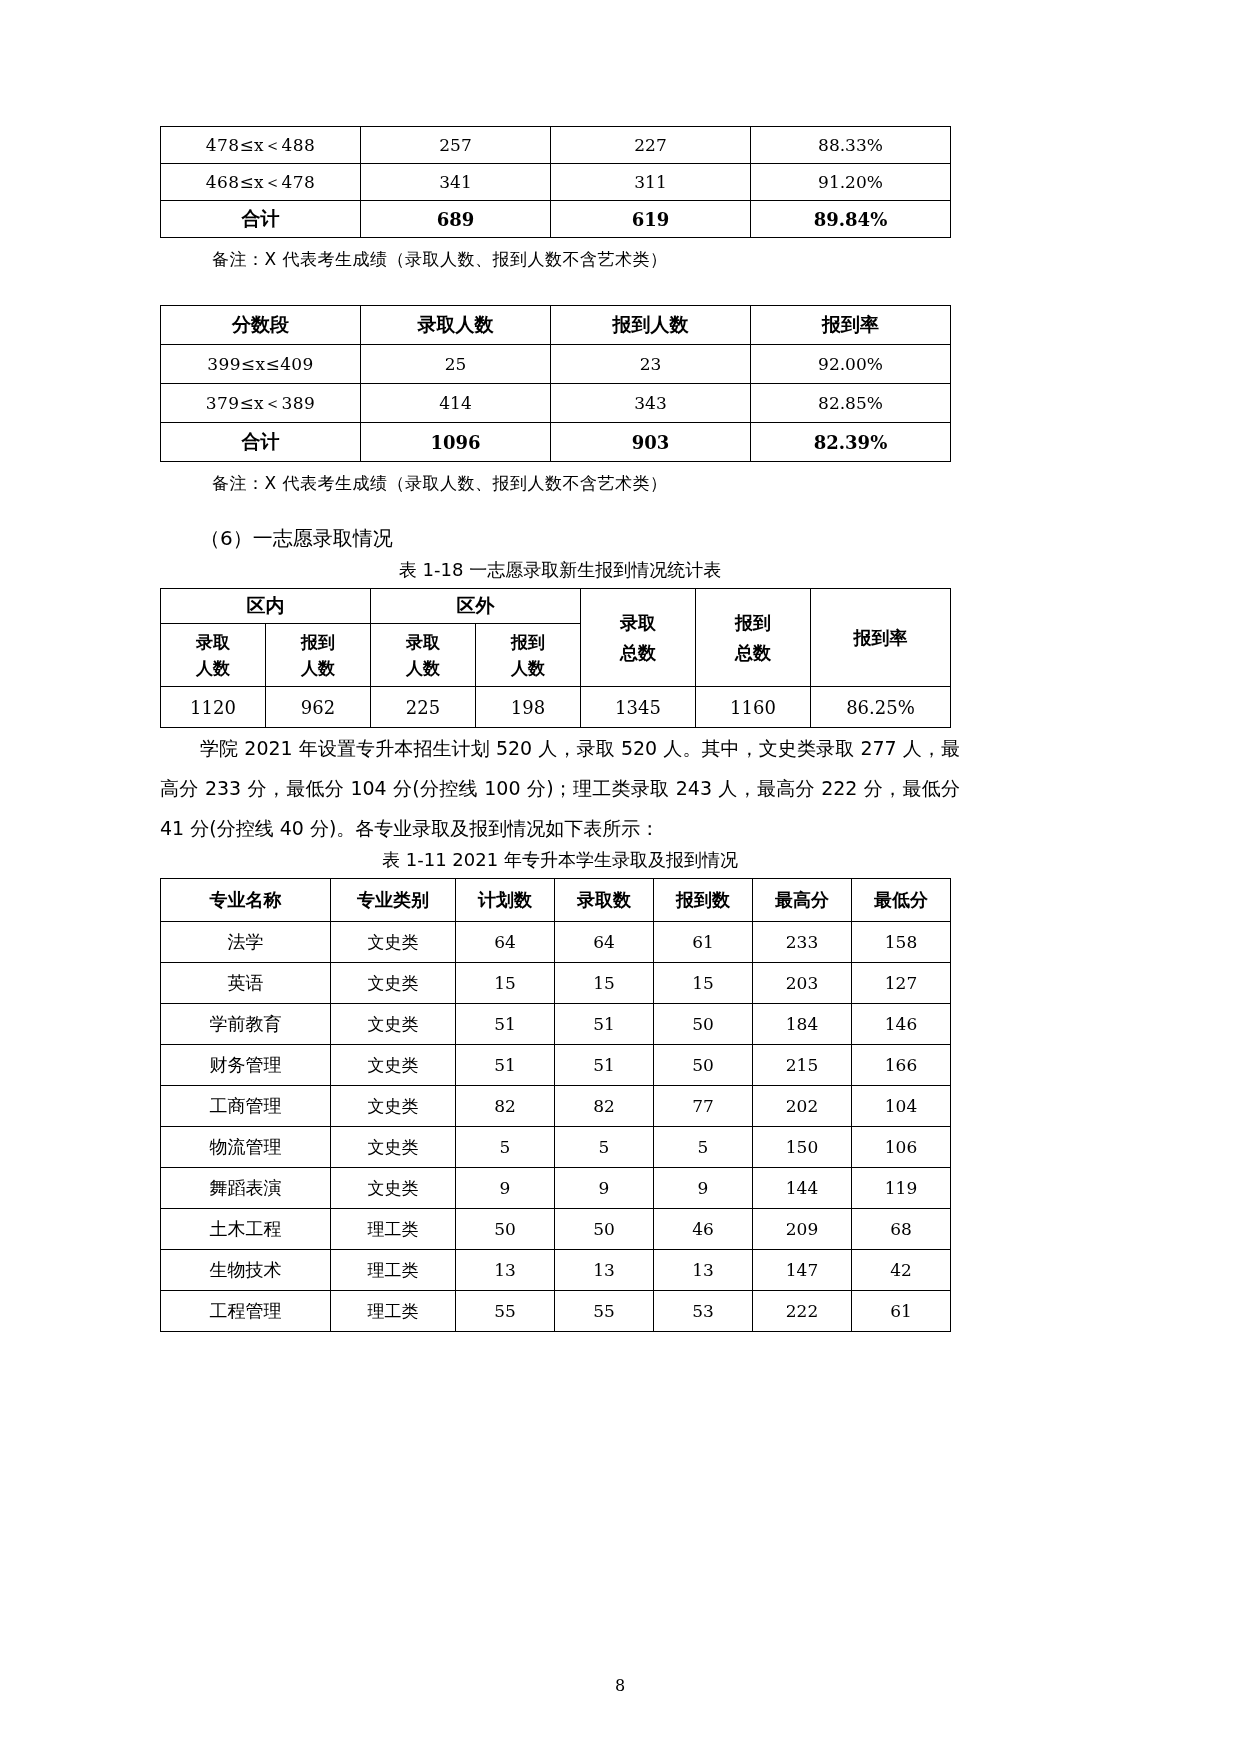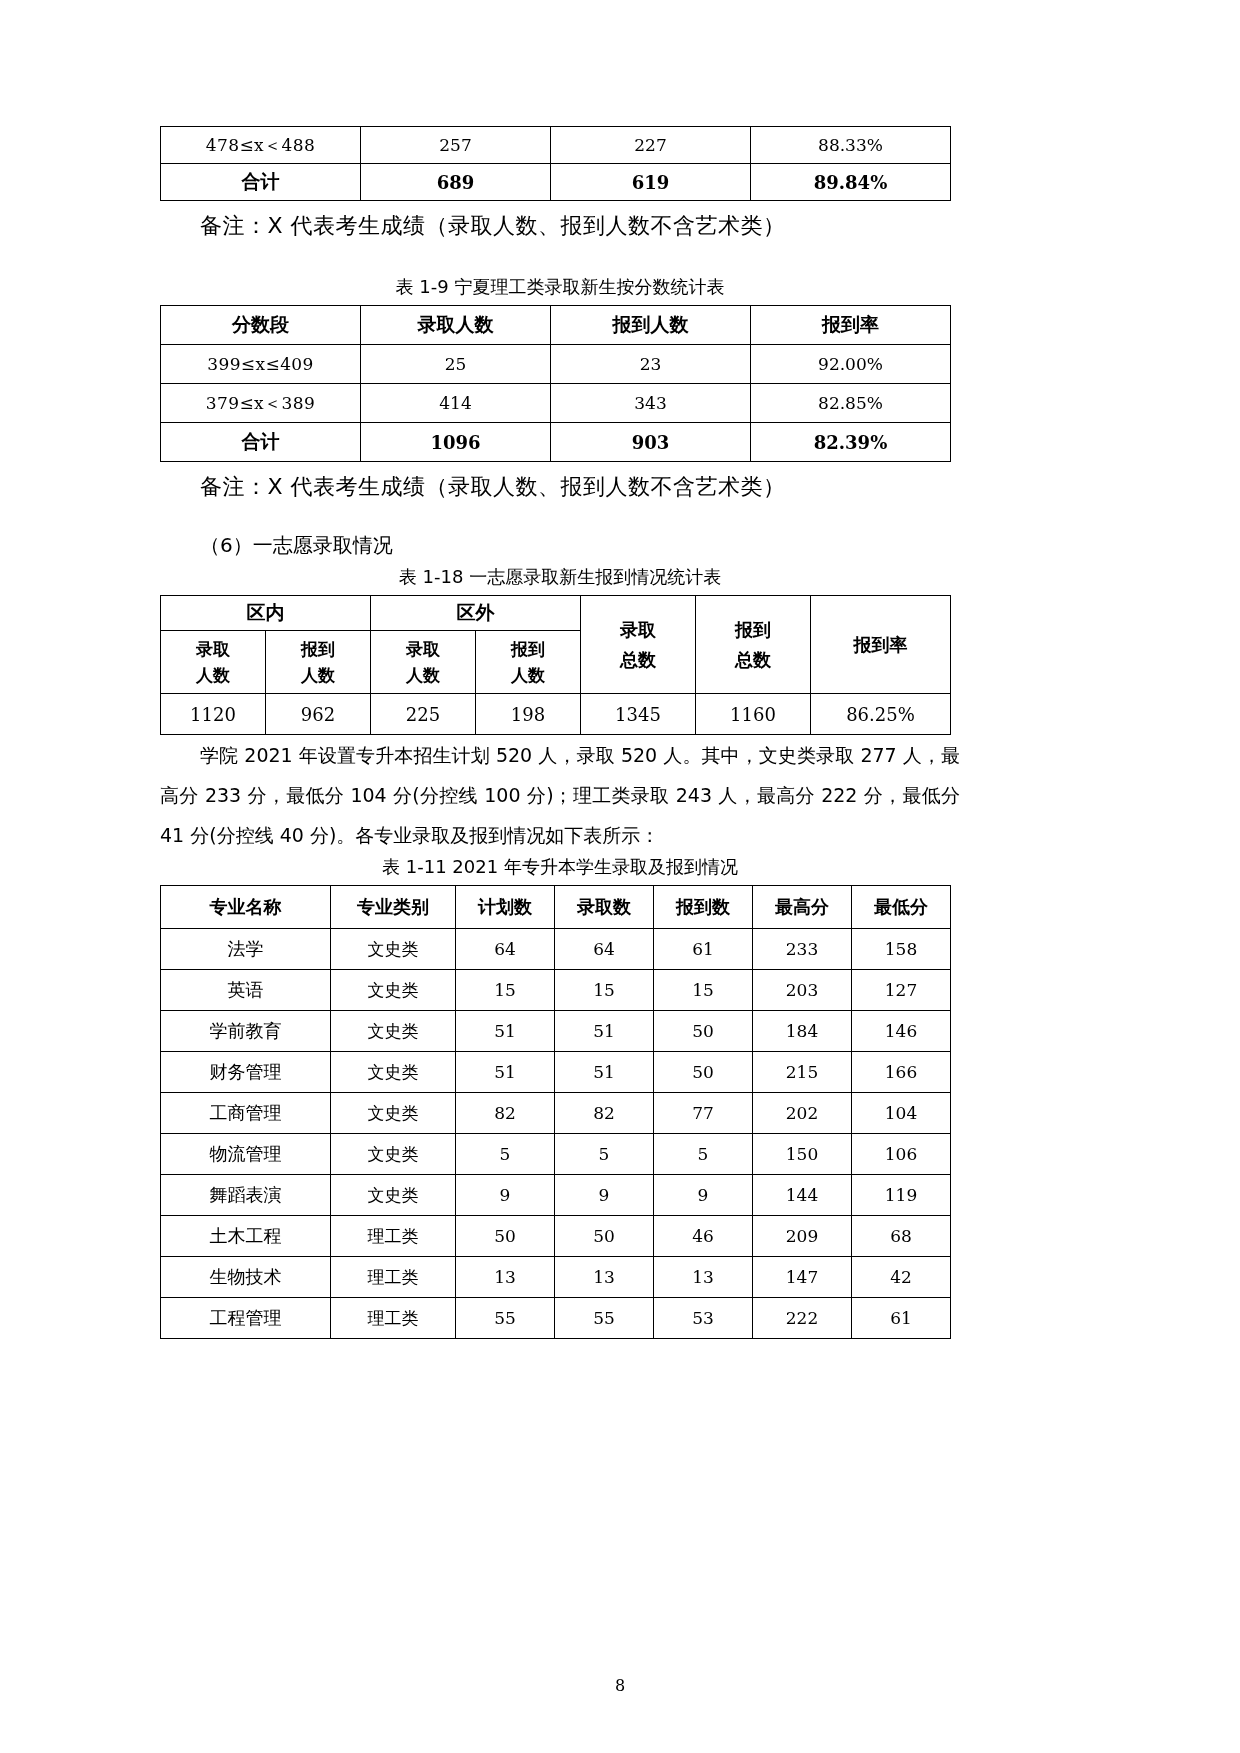--- a/index.html
+++ b/index.html
@@ -71,22 +71,22 @@
     font-size: 19px;
     font-family: "DejaVu Sans", "Liberation Sans", sans-serif;
   }
   .tbl-9 td.total-val,
   .tbl-cont td.total-val {
     font-weight: bold;
     font-size: 18px;
   }
 
   .note {
-    font-size: 22px;
-    margin: 10px 0 0 40px;
+    font-size: 17px;
+    margin: 10px 0 0 52px;
     font-family: "DejaVu Sans", "Liberation Sans", sans-serif;
     letter-spacing: 0.5px;
   }
   .caption {
     text-align: center;
     font-size: 18px;
     margin: 0 0 6px 0;
     font-family: "DejaVu Sans", "Liberation Sans", sans-serif;
   }
 
@@ -170,34 +170,39 @@
           <col style="width:200px">
           <col style="width:200px">
       </colgroup>
       <tbody>
         <tr>
           <td class="range">478≤x＜488</td>
           <td>257</td>
           <td>227</td>
           <td>88.33%</td>
         </tr>
+        <tr>
+          <td class="range">468≤x＜478</td>
+          <td>341</td>
+          <td>311</td>
+          <td>91.20%</td>
+        </tr>
         <tr class="sum">
           <td class="total-label">合计</td>
           <td class="total-val">689</td>
           <td class="total-val">619</td>
           <td class="total-val">89.84%</td>
         </tr>
       </tbody>
     </table>
 
     <div class="note">备注：X 代表考生成绩（录取人数、报到人数不含艺术类）</div>
 
     <div class="spacer-lg"></div>
 
-    <div class="caption">表 1-9 宁夏理工类录取新生按分数统计表</div>
 
     <table class="tbl-9">
       <colgroup>
         <col style="width:200px">
           <col style="width:190px">
           <col style="width:200px">
           <col style="width:200px">
       </colgroup>
       <thead>
         <tr>

